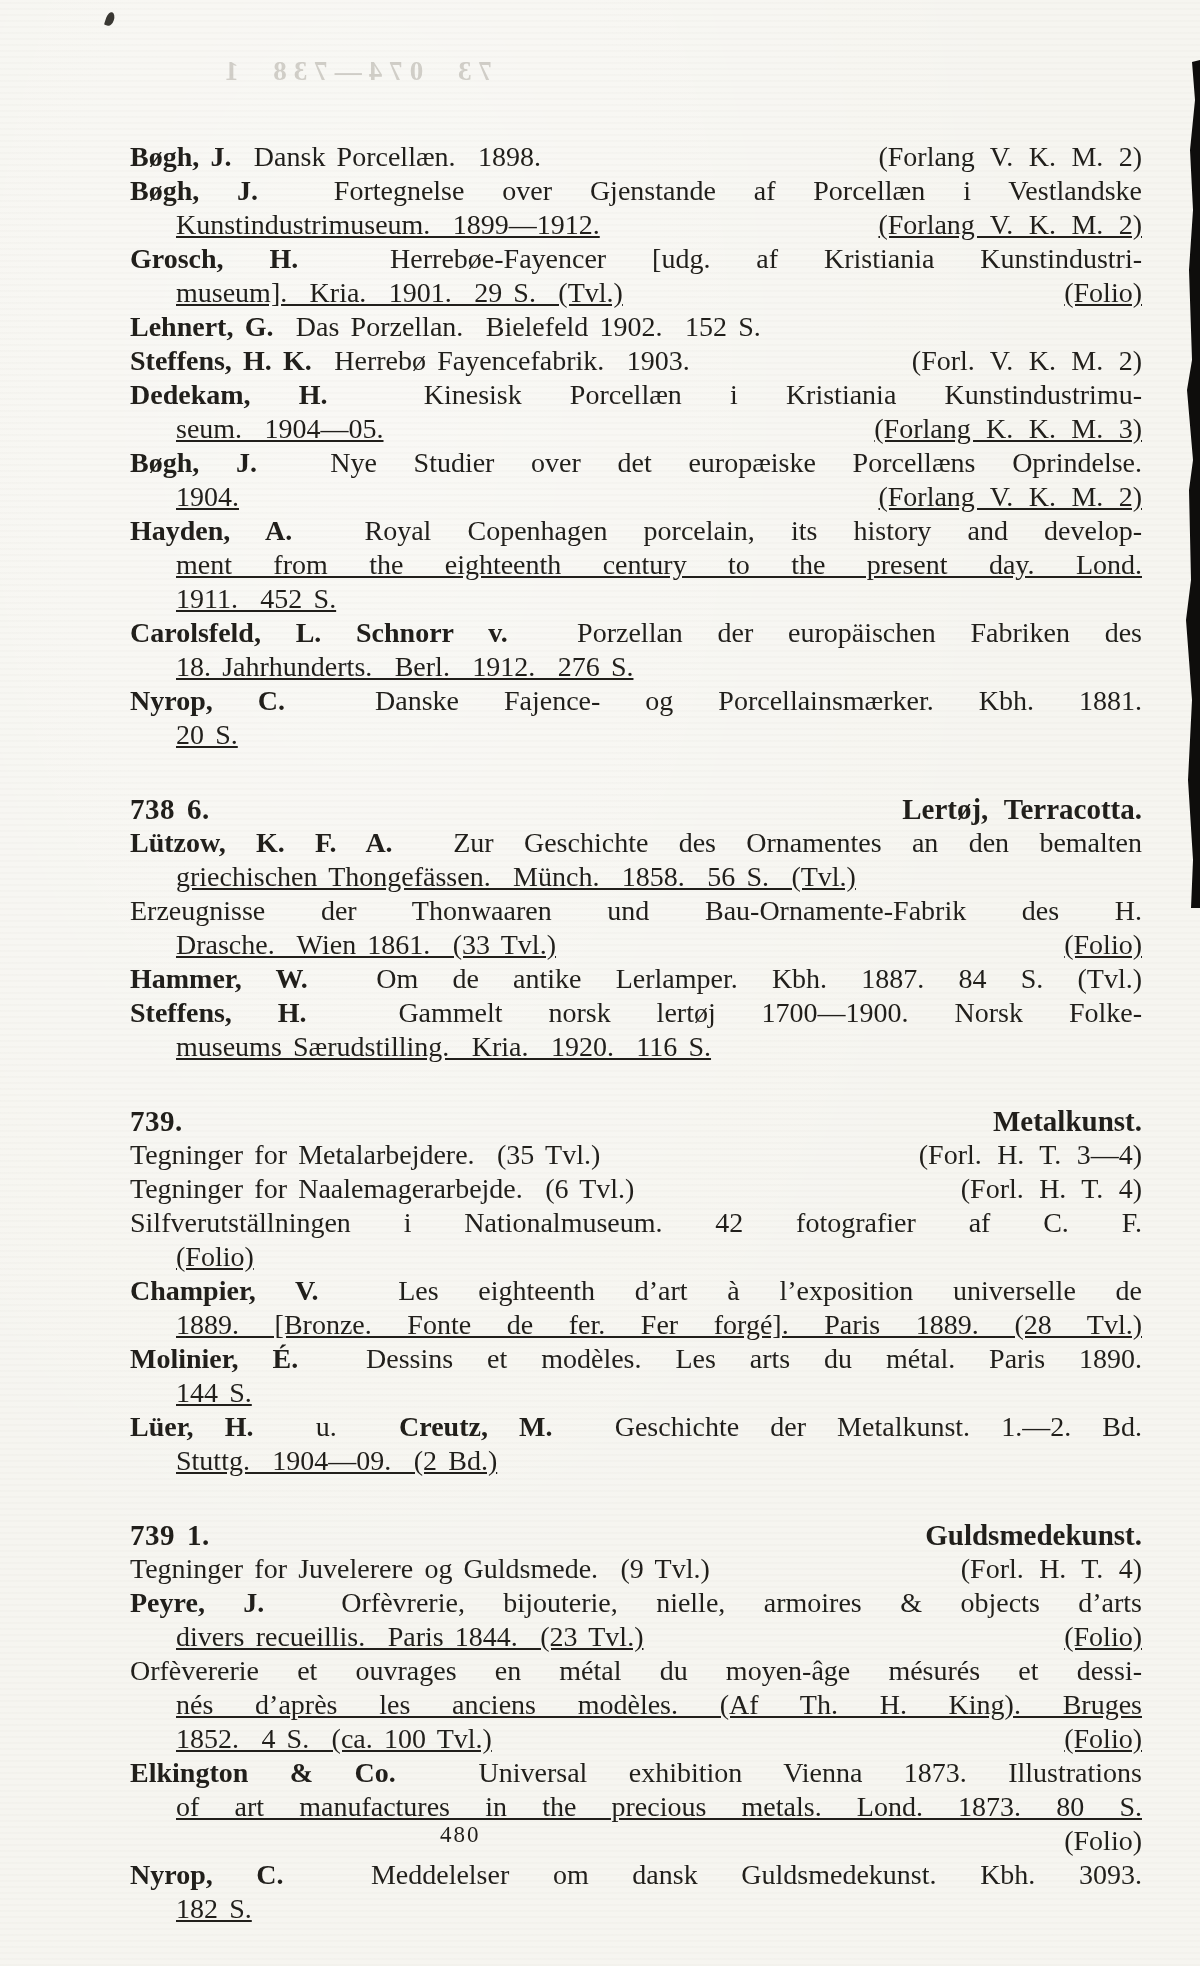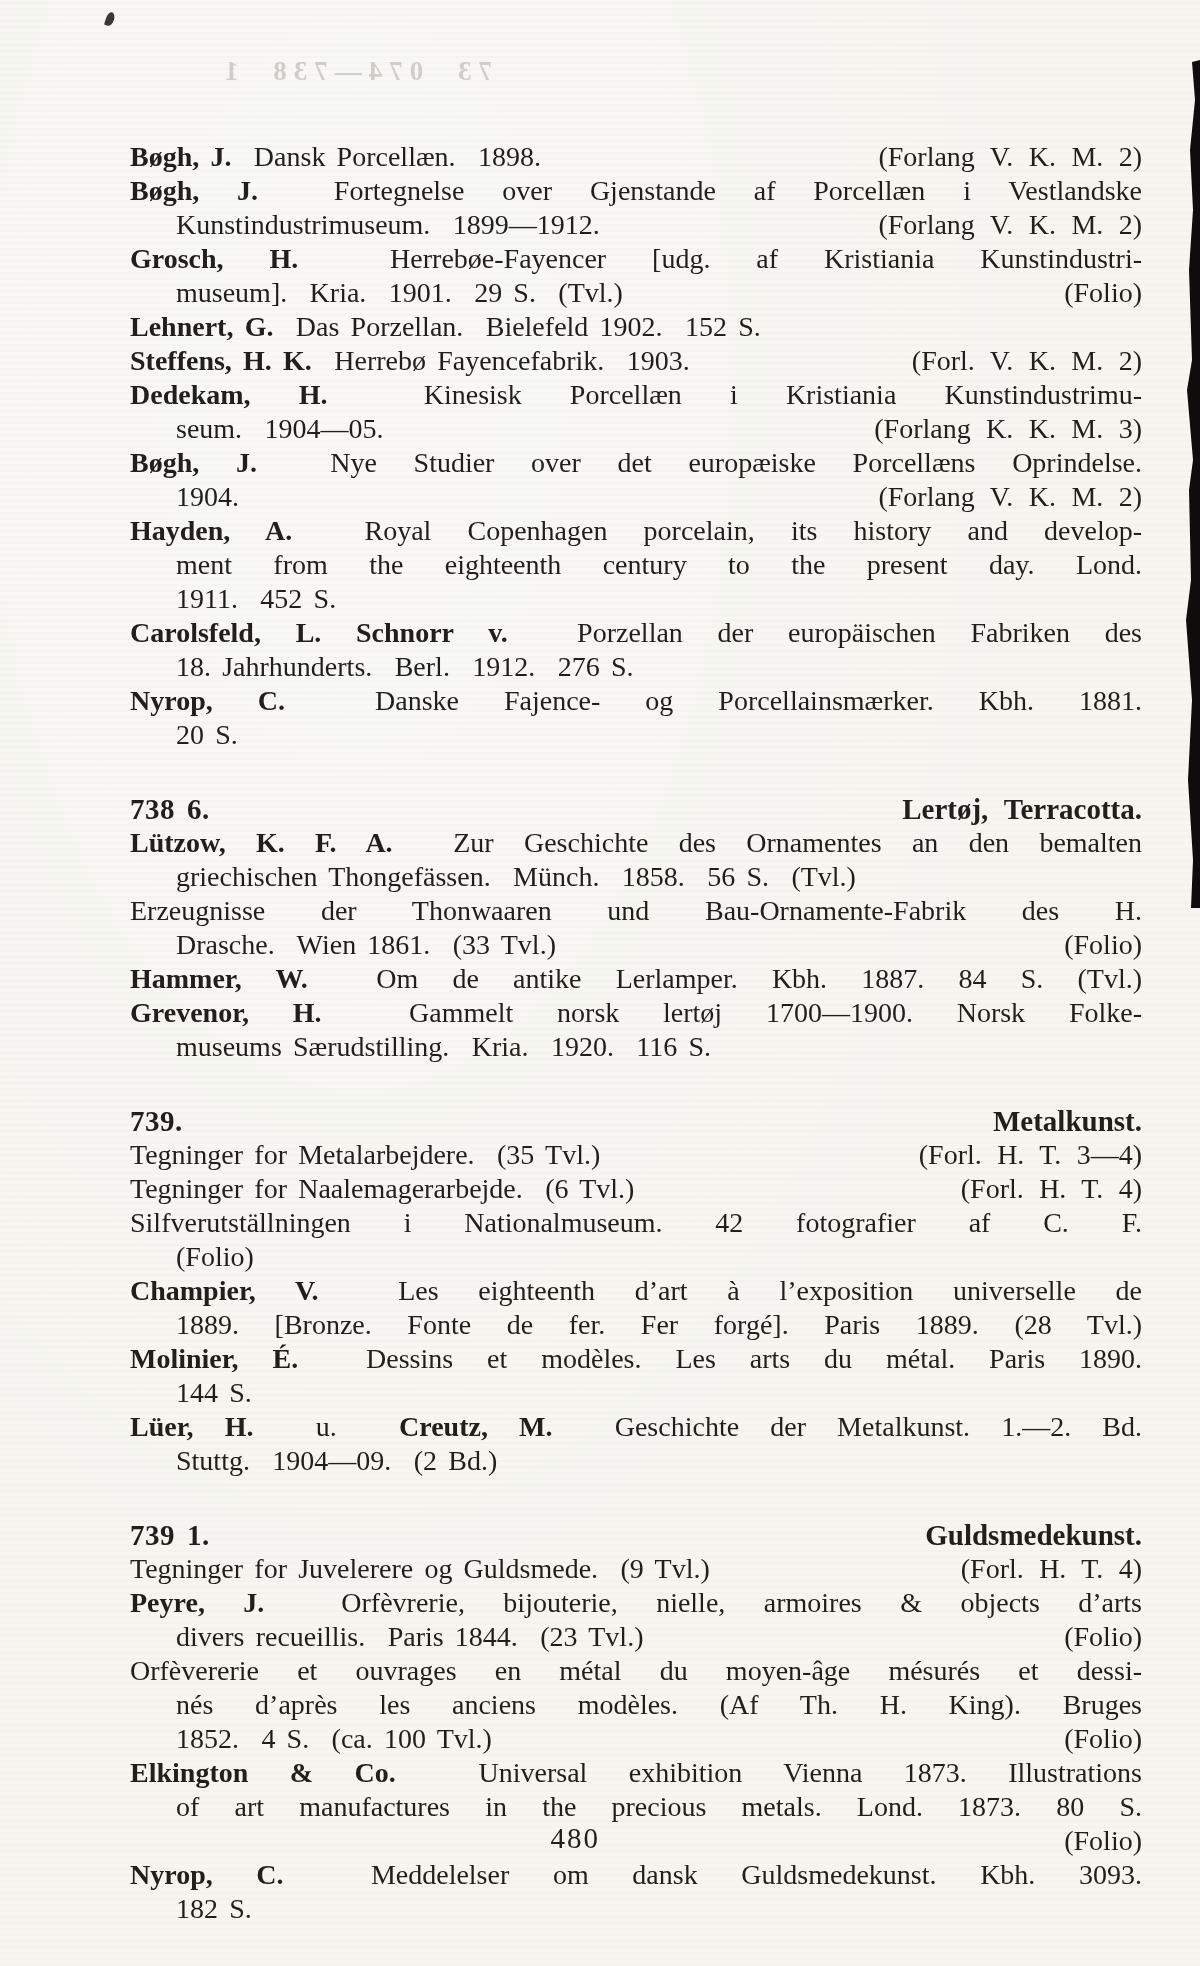--- a/index.html
+++ b/index.html
@@ -19,21 +19,21 @@
     pointer-events:none;
   }
   .text-block {
     position:absolute; left:130px; top:140px; width:1012px;
   }
   .line {
     height:34px; line-height:34px; font-size:28px;
     word-spacing:0.15em;
     white-space:nowrap;
   }
-  .line.indent { padding-left:46px; }
+  .line.indent { padding-left:46px;text-decoration:underline; }
   .line.spread {
     white-space:normal;
     text-align:justify;
     text-align-last:justify;
   }
   .line.has-right {
     display:flex; justify-content:space-between;
   }
   .line .left { display:inline; }
   .line .right { word-spacing:0.3em; }
@@ -61,21 +61,21 @@
     );
   }
   .ink-speck {
     position:absolute; left:106px; top:12px; width:8px; height:14px;
     background:#3a3833;
     border-radius:60% 60% 60% 10%;
     transform:rotate(18deg);
   }
   .page-number {
     position:absolute; left:440px; top:1822px; width:160px;
-    text-align:right; font-size:29px; letter-spacing:2px;
+    text-align:left; font-size:23px; letter-spacing:2px;
   }
 </style>
 </head>
 <body>
 
 <div class="paper-texture"></div>
 
 <div class="ink-speck"></div>
 
 <div class="bleed-through">73 074—738 1</div>
@@ -122,21 +122,21 @@
       <span class="right bold">Lertøj, Terracotta.</span>
     </div>
     <div class="line spread"><span class="left"><span class="seg bold">Lützow, K. F. A.</span>&nbsp; <span class="seg">Zur Geschichte des Ornamentes an den bemalten</span></span></div>
     <div class="line indent"><span class="left"><span class="seg">griechischen Thongefässen.&nbsp; Münch.&nbsp; 1858.&nbsp; 56 S.&nbsp; (Tvl.)</span></span></div>
     <div class="line spread"><span class="left"><span class="seg">Erzeugnisse der Thonwaaren und Bau-Ornamente-Fabrik des H.</span></span></div>
     <div class="line indent has-right">
       <span class="left"><span class="seg">Drasche.&nbsp; Wien 1861.&nbsp; (33 Tvl.)</span></span>
       <span class="right">(Folio)</span>
     </div>
     <div class="line spread"><span class="left"><span class="seg bold">Hammer, W.</span>&nbsp; <span class="seg">Om de antike Lerlamper. Kbh. 1887. 84 S. (Tvl.)</span></span></div>
-    <div class="line spread"><span class="left"><span class="seg bold">Grevenor, H.</span>&nbsp; <span class="seg">Gammelt norsk lertøj 1700—1900. Norsk Folke-</span></span></div>
+    <div class="line spread"><span class="left"><span class="seg bold">Steffens, H.</span>&nbsp; <span class="seg">Gammelt norsk lertøj 1700—1900. Norsk Folke-</span></span></div>
     <div class="line indent"><span class="left"><span class="seg">museums Særudstilling.&nbsp; Kria.&nbsp; 1920.&nbsp; 116 S.</span></span></div>
     <div class="line has-right heading">
       <span class="left"><span class="seg bold">739.</span></span>
       <span class="right bold">Metalkunst.</span>
     </div>
     <div class="line has-right">
       <span class="left"><span class="seg">Tegninger for Metalarbejdere.&nbsp; (35 Tvl.)</span></span>
       <span class="right">(Forl. H. T. 3—4)</span>
     </div>
     <div class="line has-right">

